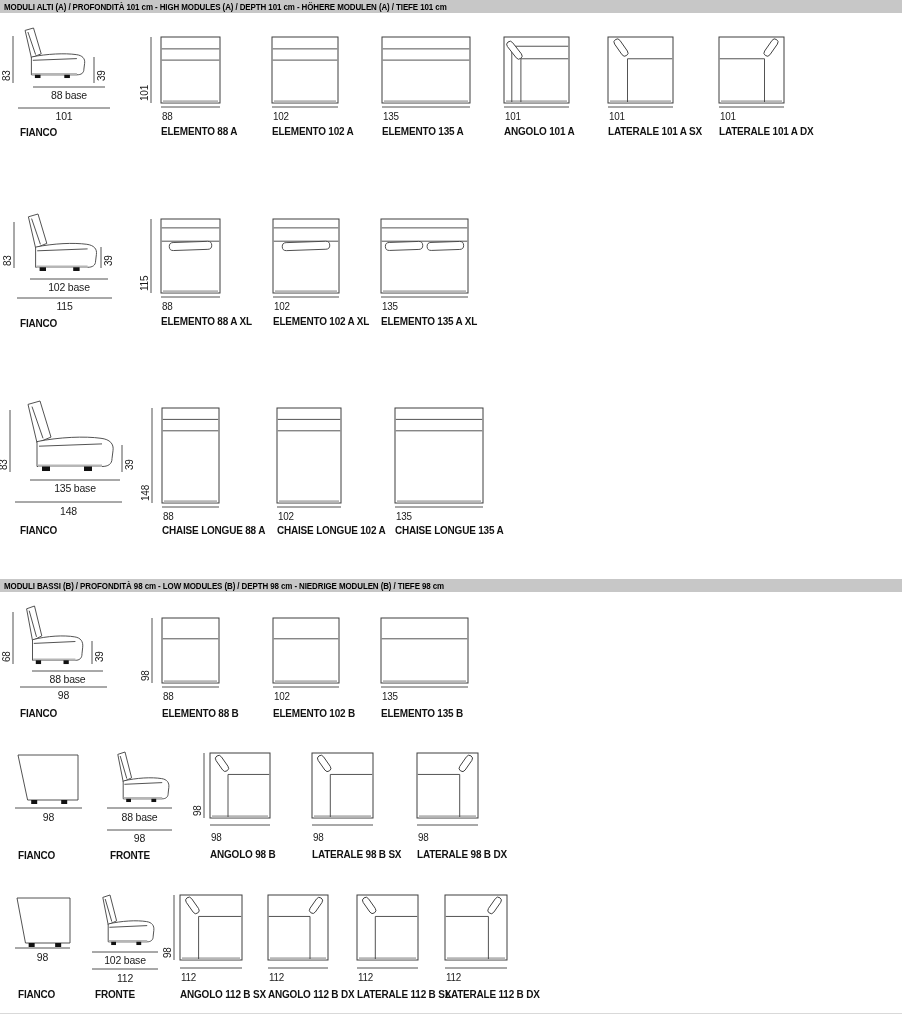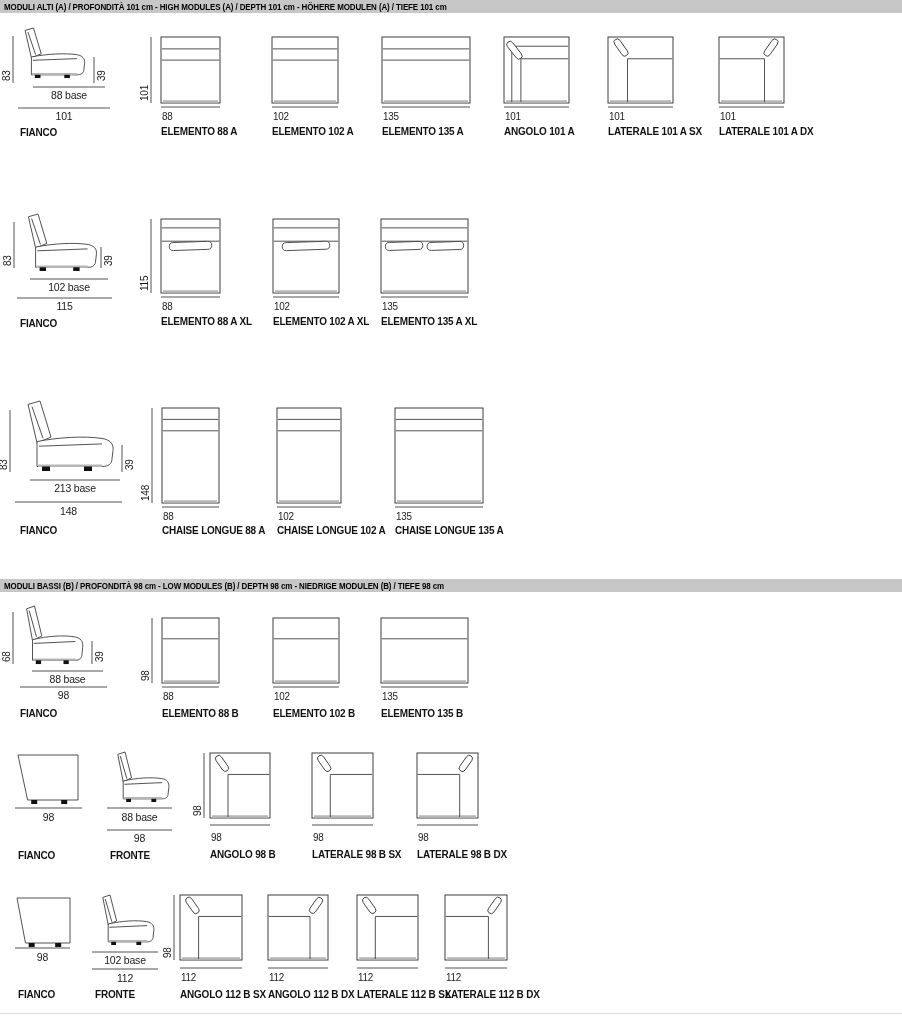--- a/index.html
+++ b/index.html
@@ -319,21 +319,21 @@
     <div class="name" style="left: 719px; top: 125px;">LATERALE 101 A DX</div>
     <div class="dim center" style="left: 30px; top: 281px; width: 78px;">102 base</div>
     <div class="dim center" style="left: 17px; top: 300px; width: 95px;">115</div>
     <div class="name" style="left: 20px; top: 317px;">FIANCO</div>
     <div class="dim left" style="left: 162px; top: 300px;">88</div>
     <div class="name" style="left: 161px; top: 315px;">ELEMENTO 88 A XL</div>
     <div class="dim left" style="left: 274px; top: 300px;">102</div>
     <div class="name" style="left: 273px; top: 315px;">ELEMENTO 102 A XL</div>
     <div class="dim left" style="left: 382px; top: 300px;">135</div>
     <div class="name" style="left: 381px; top: 315px;">ELEMENTO 135 A XL</div>
-    <div class="dim center" style="left: 30px; top: 482px; width: 90px;">213 base</div>
+    <div class="dim center" style="left: 30px; top: 482px; width: 90px;">135 base</div>
     <div class="dim center" style="left: 15px; top: 505px; width: 107px;">148</div>
     <div class="name" style="left: 20px; top: 524px;">FIANCO</div>
     <div class="dim left" style="left: 163px; top: 510px;">88</div>
     <div class="name" style="left: 162px; top: 524px;">CHAISE LONGUE 88 A</div>
     <div class="dim left" style="left: 278px; top: 510px;">102</div>
     <div class="name" style="left: 277px; top: 524px;">CHAISE LONGUE 102 A</div>
     <div class="dim left" style="left: 396px; top: 510px;">135</div>
     <div class="name" style="left: 395px; top: 524px;">CHAISE LONGUE 135 A</div>
     <div class="dim center" style="left: 32px; top: 673px; width: 71px;">88 base</div>
     <div class="dim center" style="left: 20px; top: 689px; width: 87px;">98</div>

